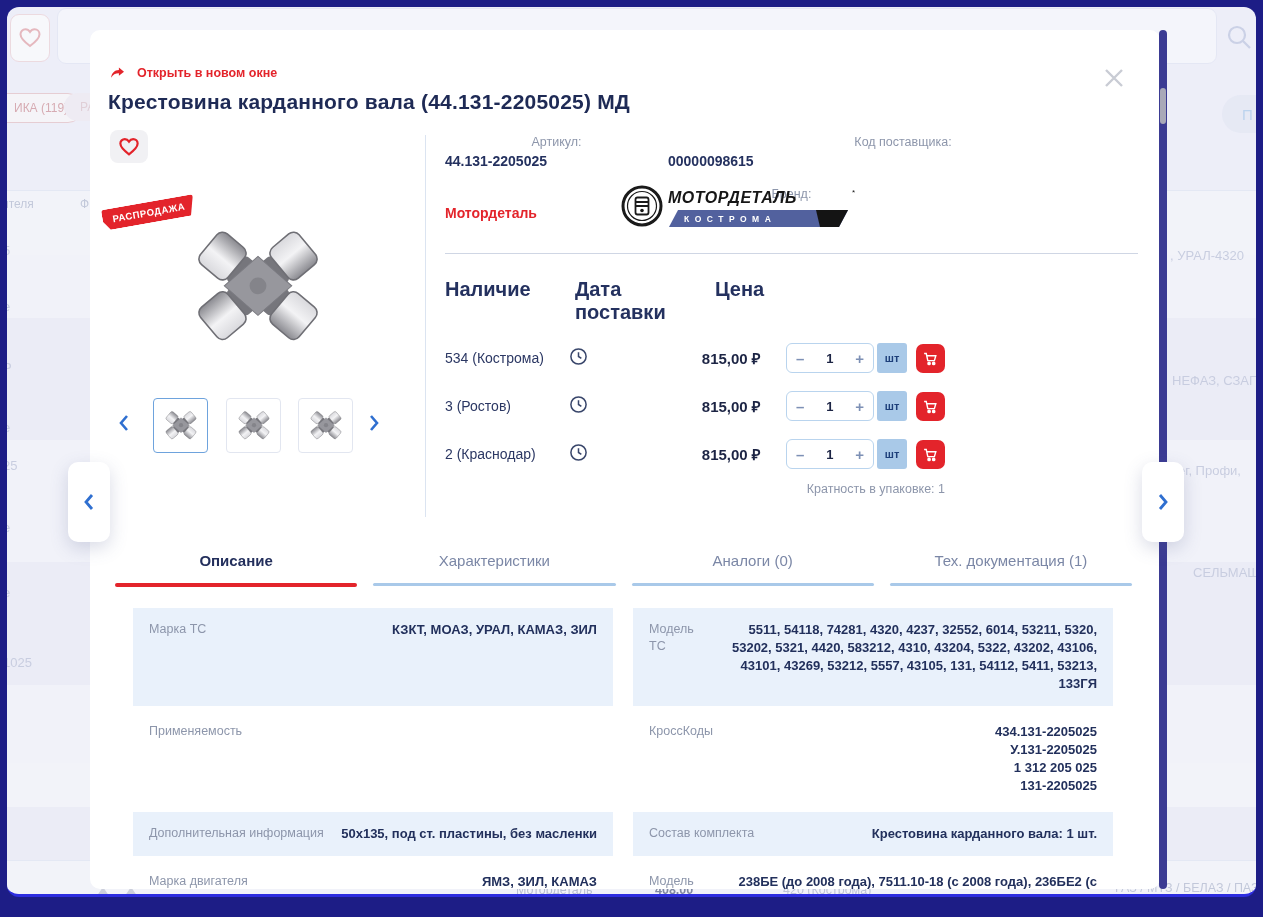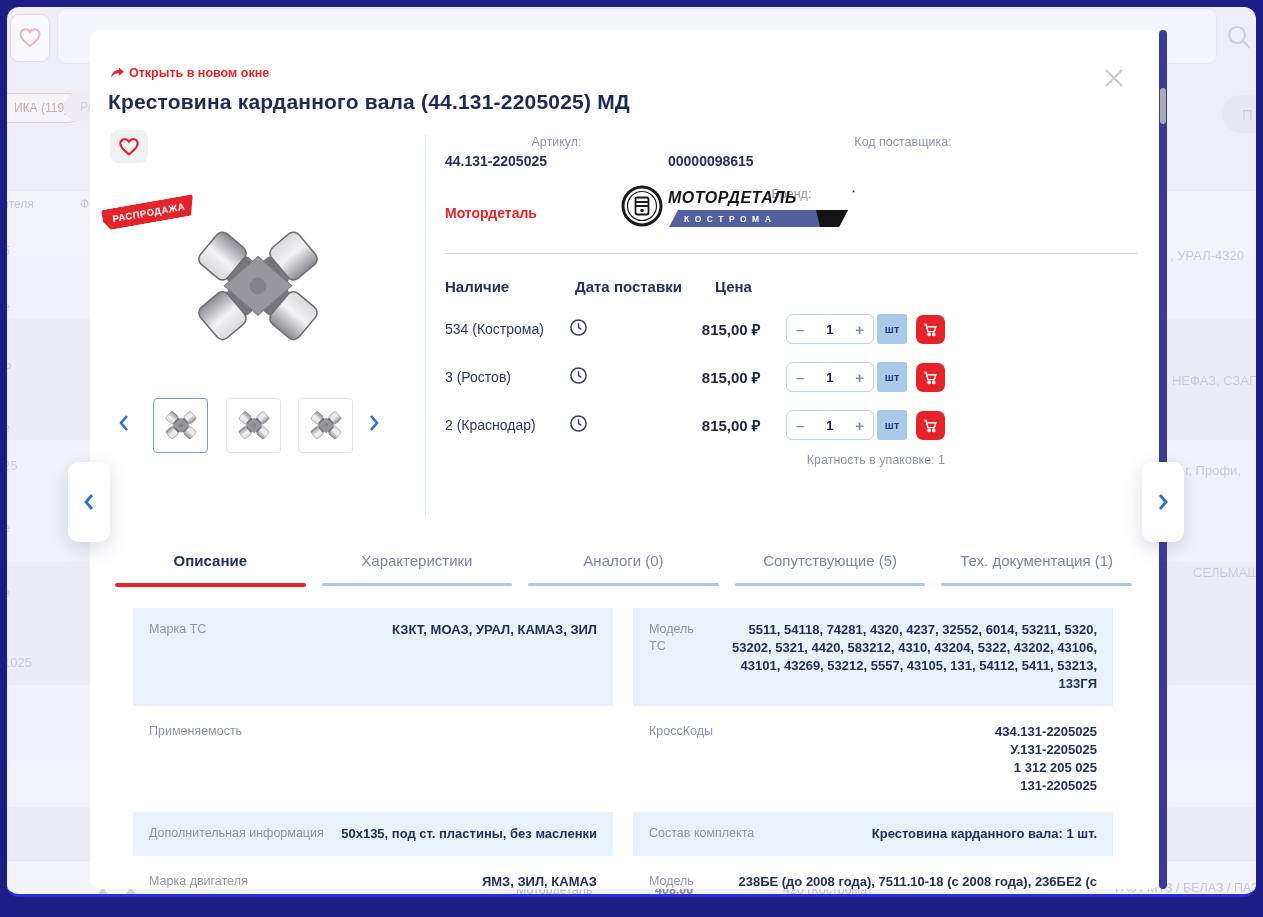--- a/index.html
+++ b/index.html
@@ -46,21 +46,21 @@
          border-bottom:16px solid #b9bcca; }
 
   
   .modal { position:absolute; left:83px; top:23px; width:1077px; height:859px; z-index:10; }
   .m-card { position:absolute; left:0; top:0; width:1070px; height:859px; background:#ffffff;
             border-radius:10px; overflow:hidden; }
   .m-scroll { position:absolute; right:0; top:0; width:8px; height:859px; background:#3b3b93; border-radius:4px; }
   .m-thumbbar { position:absolute; right:1px; top:58px; width:6px; height:36px; background:#a9a9b8; border-radius:3px; }
 
   .m-open { position:absolute; left:20px; top:36px; color:#e3242b; font-size:12.5px; font-weight:bold;
-            display:flex; align-items:center; gap:4px; cursor:pointer; }
+            display:flex; align-items:center; gap:12px; cursor:pointer; }
   .m-title { position:absolute; left:18px; top:60px; color:#1e2a55; font-size:21px; font-weight:800;
              letter-spacing:.2px; }
   .m-close { position:absolute; left:1008px; top:32px; width:32px; height:32px; cursor:pointer; }
 
   .prod { position:absolute; left:0; top:100px; width:1048px; height:400px; }
   .fav { position:absolute; left:20px; top:0; width:38px; height:33px; background:#f1f1f4; border-radius:8px;
          display:flex; align-items:center; justify-content:center; cursor:pointer; }
   .badge { position:absolute; left:12px; top:72px; background:#e3242b; color:#fff; font-size:9.5px; font-weight:bold;
            letter-spacing:.5px; padding:5px 10px; transform:rotate(-10deg); border-radius:3px;
            clip-path:polygon(0 0,100% 0,94% 100%,7% 100%,0 55%); }
@@ -75,21 +75,21 @@
   .m-right { position:absolute; left:355px; top:5px; width:693px; }
   .meta { display:grid; grid-template-columns:223px 1fr; }
   .metalabel { color:#8d96ab; font-size:12.5px; margin-bottom:4px;text-align:center; }
   .metaval { color:#24315f; font-size:14px; font-weight:bold; }
   .brandrow { position:relative; margin-top:18px; height:62px; }
   .brandval { color:#e3242b; font-size:14px; font-weight:bold; cursor:pointer; }
   .logo { position:absolute; left:175px; top:-6px; }
   .hr { border:none; border-top:1px solid #cfd6e4; margin-top:4px; width:693px; }
 
   .avail { margin-top:24px; width:500px; }
-  .ahead { display:flex; color:#24315f; font-size:15px; font-weight:bold; padding-bottom:10px; }
+  .ahead { display:flex; color:#24315f; font-size:20px; font-weight:bold; padding-bottom:10px; }
   .h-loc { width:130px; } .h-date { width:140px; }
   .arow { display:flex; align-items:center; height:48px; }
   .aloc { width:130px; color:#2b3763; font-size:14px; }
   .adate { width:140px; }
   .aprice { width:78px; color:#1c2444; font-size:15px; font-weight:bold; white-space:nowrap; }
   .controls { display:flex; align-items:center; margin-left:10px; }
   .qty-box { width:88px; height:30px; border:1.5px solid #b9d4ee; border-radius:6px; background:#fff;
              display:flex; align-items:center; justify-content:space-between; padding:0 9px; }
   .stepbtn { color:#7d90b5; font-size:15px; font-weight:bold; cursor:pointer; line-height:1; }
   .qtyval { color:#1c2444; font-size:13px; font-weight:bold; }
@@ -402,24 +402,20 @@
         </div>
         <div class="tab">
           <span class="tl">Характеристики</span>
             <div class="tbar"></div>
         </div>
         <div class="tab">
           <span class="tl">Аналоги (0)</span>
             <div class="tbar"></div>
         </div>
         <div class="tab">
-          <span class="tl">Сопутствующие (5)</span>
-            <div class="tbar"></div>
-        </div>
-        <div class="tab">
           <span class="tl">Тех. документация (1)</span>
             <div class="tbar"></div>
         </div>
       </div>
 
       <div class="desc">
         <div class="cell bg">
           <span class="lbl">Марка ТС</span>
           <span class="val">КЗКТ, МОАЗ, УРАЛ, КАМАЗ, ЗИЛ</span>
         </div>

